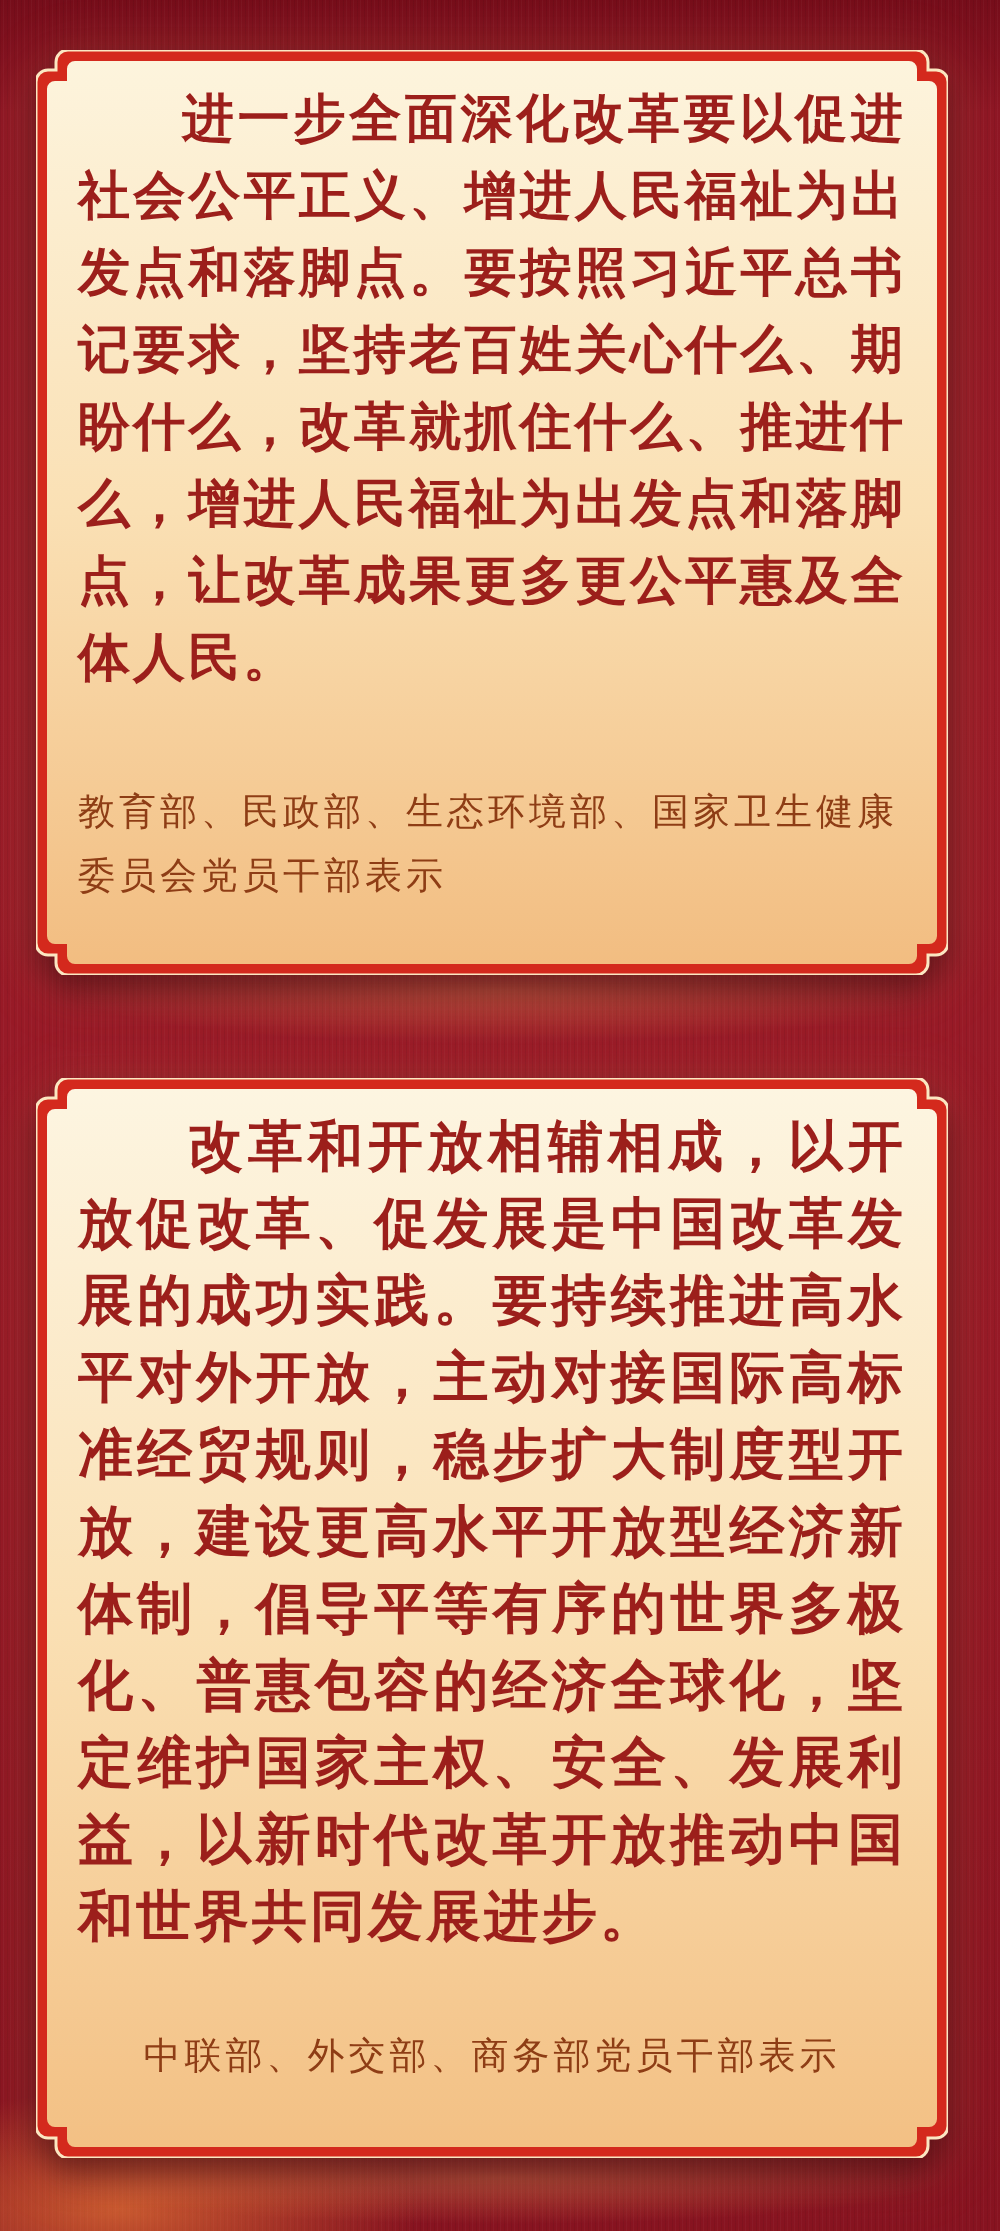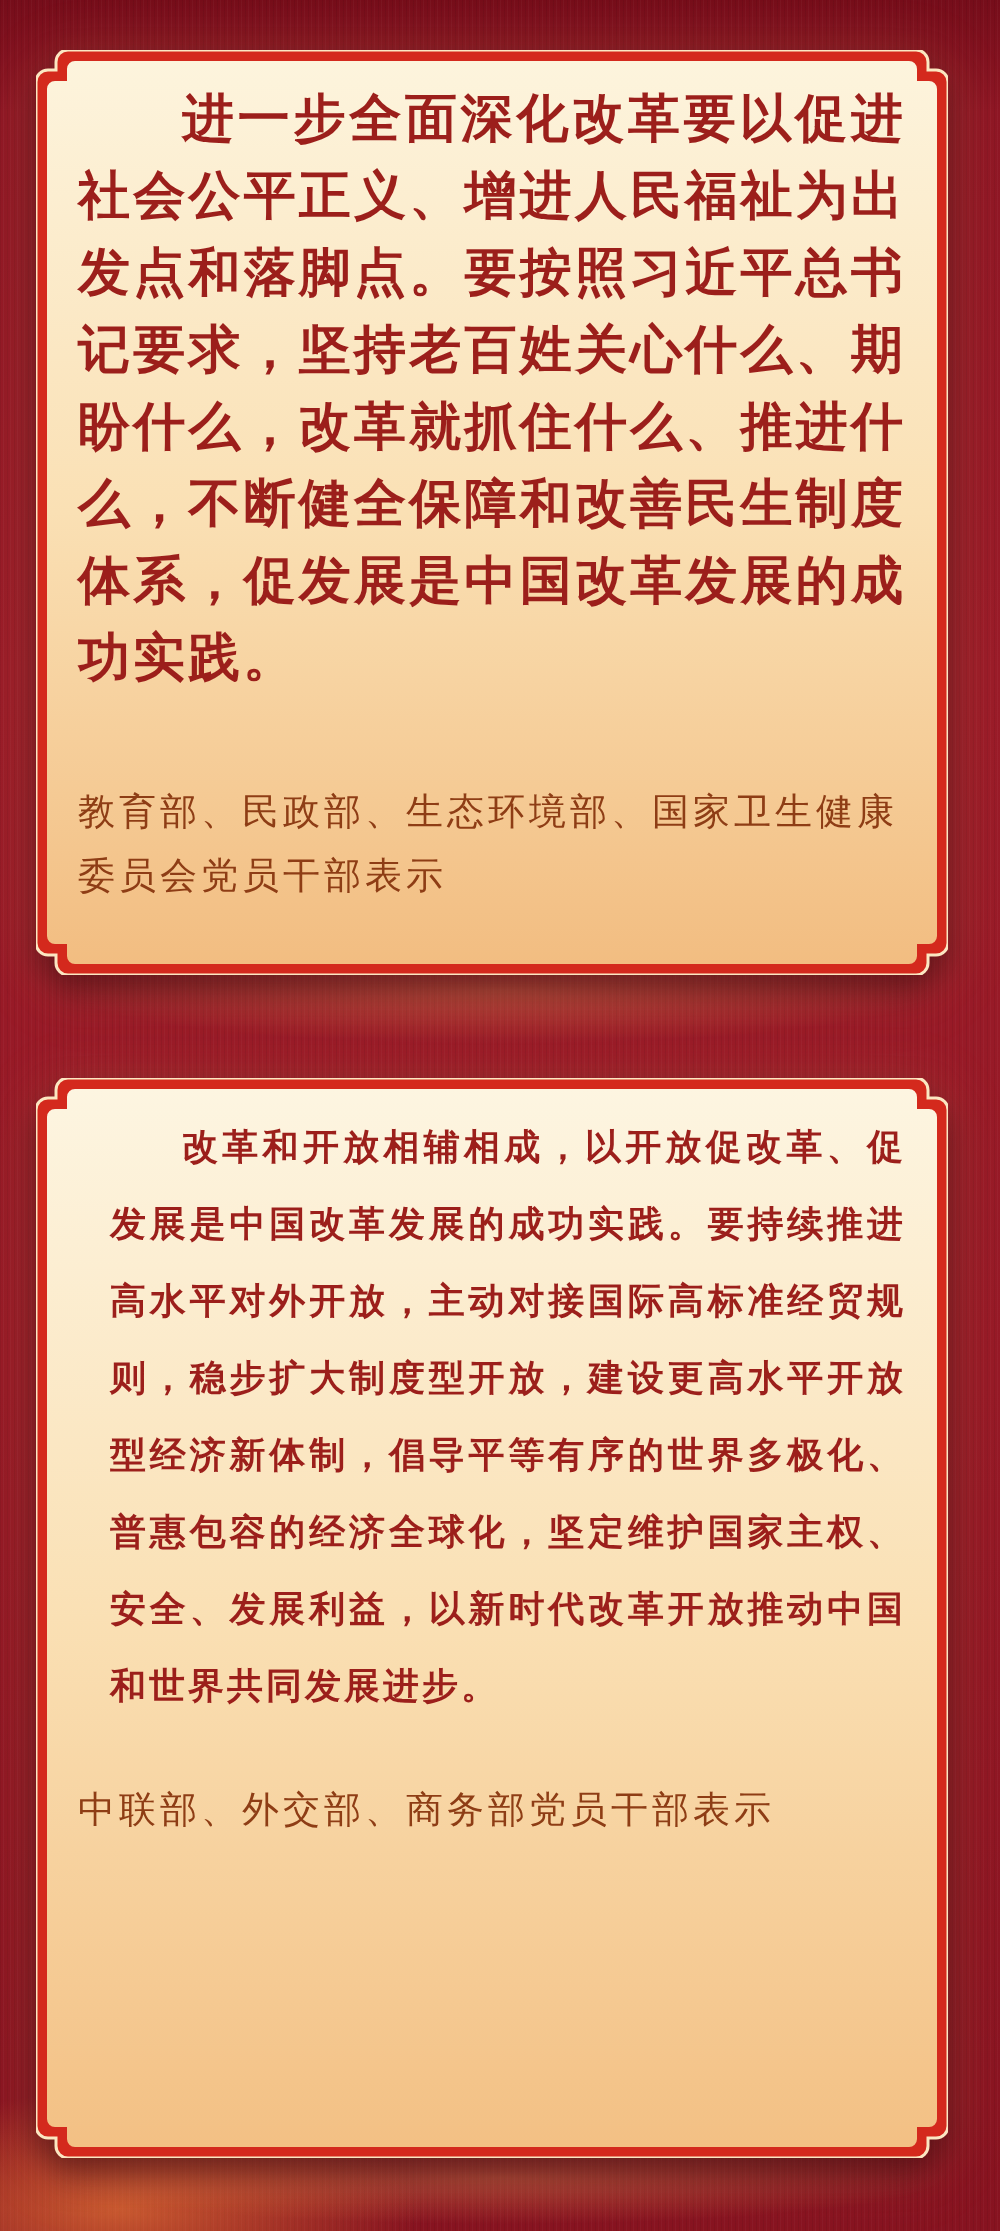--- a/index.html
+++ b/index.html
@@ -42,53 +42,53 @@
 
   .quote {
     margin: 0;
     color: #9c1f1b;
     font-weight: bold;
     text-indent: 2em;
     text-align: justify;
     text-justify: inter-character;
   }
   .card-1 .quote { font-size: 52px; line-height: 77px; letter-spacing: 3px; }
-  .card-2 .quote { font-size: 36px; line-height: 77px; letter-spacing: 3px; margin-left: 32px; }
+  .card-2 .quote { font-size: 55px; line-height: 77px; letter-spacing: 3px; }
 
   .attribution {
     margin: 0;
     font-family: "DejaVu Serif", "Liberation Serif", serif;
     color: #8e3d15;
     font-size: 37px;
     line-height: 64px;
     letter-spacing: 4px;
     text-align: left;
   }
   .card-1 .attribution { margin-top: 84px; }
-  .card-2 .attribution { margin-top: 54px; }
+  .card-2 .attribution { margin-top: 69px; text-align: center; }
 </style>
 </head>
 <body>
 
 <div class="poster">
 
   <div class="card card-1">
     <svg width="912" height="925" viewBox="0 0 912 925" aria-hidden="true">
       <defs>
         <linearGradient id="cardGrad1" x1="0" y1="0" x2="0" y2="1">
           <stop offset="0" stop-color="#fdf4dd"></stop>
           <stop offset="0.5" stop-color="#fae0b4"></stop>
           <stop offset="1" stop-color="#f2bd81"></stop>
         </linearGradient>
       </defs>
       <path d="M 32,0 H 880 A 12,12 0 0 1 892,12 V 20 H 900 A 12,12 0 0 1 912,32 V 893 A 12,12 0 0 1 900,905 H 892 V 913 A 12,12 0 0 1 880,925 H 32 A 12,12 0 0 1 20,913 V 905 H 12 A 12,12 0 0 1 0,893 V 32 A 12,12 0 0 1 12,20 H 20 V 12 A 12,12 0 0 1 32,0 Z" fill="#d4291d" stroke="#fbe7c2" stroke-width="3"></path>
       <path transform="translate(11,11)" d="M 28,0 H 862 A 8,8 0 0 1 870,8 V 20 H 882 A 8,8 0 0 1 890,28 V 875 A 8,8 0 0 1 882,883 H 870 V 895 A 8,8 0 0 1 862,903 H 28 A 8,8 0 0 1 20,895 V 883 H 8 A 8,8 0 0 1 0,875 V 28 A 8,8 0 0 1 8,20 H 20 V 8 A 8,8 0 0 1 28,0 Z" fill="url(#cardGrad1)"></path>
     </svg>
     <div class="card-text">
-      <p class="quote">进一步全面深化改革要以促进社会公平正义、增进人民福祉为出发点和落脚点。要按照习近平总书记要求，坚持老百姓关心什么、期盼什么，改革就抓住什么、推进什么，不断健全保障和改善民生制度体系，促发展是中国改革发展的成功实践。</p>
+      <p class="quote">进一步全面深化改革要以促进社会公平正义、增进人民福祉为出发点和落脚点。要按照习近平总书记要求，坚持老百姓关心什么、期盼什么，改革就抓住什么、推进什么，增进人民福祉为出发点和落脚点，让改革成果更多更公平惠及全体人民。</p>
       <p class="attribution">教育部、民政部、生态环境部、国家卫生健康委员会党员干部表示</p>
     </div>
   </div>
 
   <div class="card card-2">
     <svg width="912" height="1080" viewBox="0 0 912 1080" aria-hidden="true">
       <defs>
         <linearGradient id="cardGrad2" x1="0" y1="0" x2="0" y2="1">
           <stop offset="0" stop-color="#fdf5e1"></stop>
           <stop offset="0.5" stop-color="#fae0b4"></stop>

